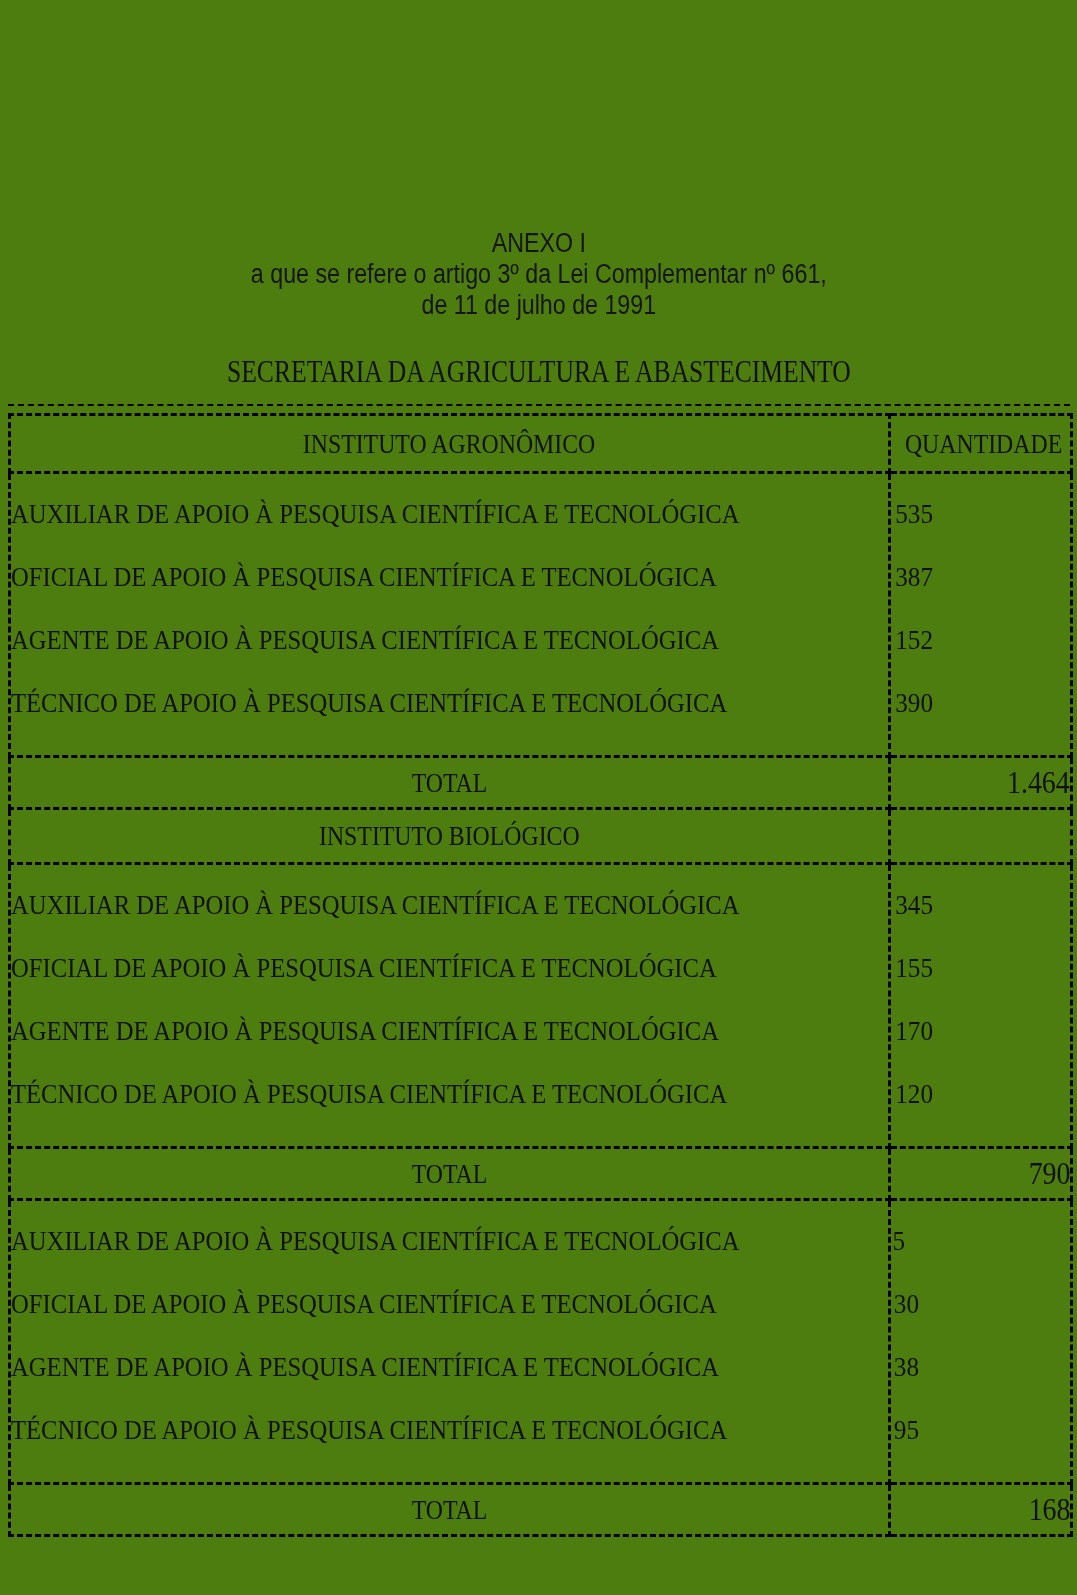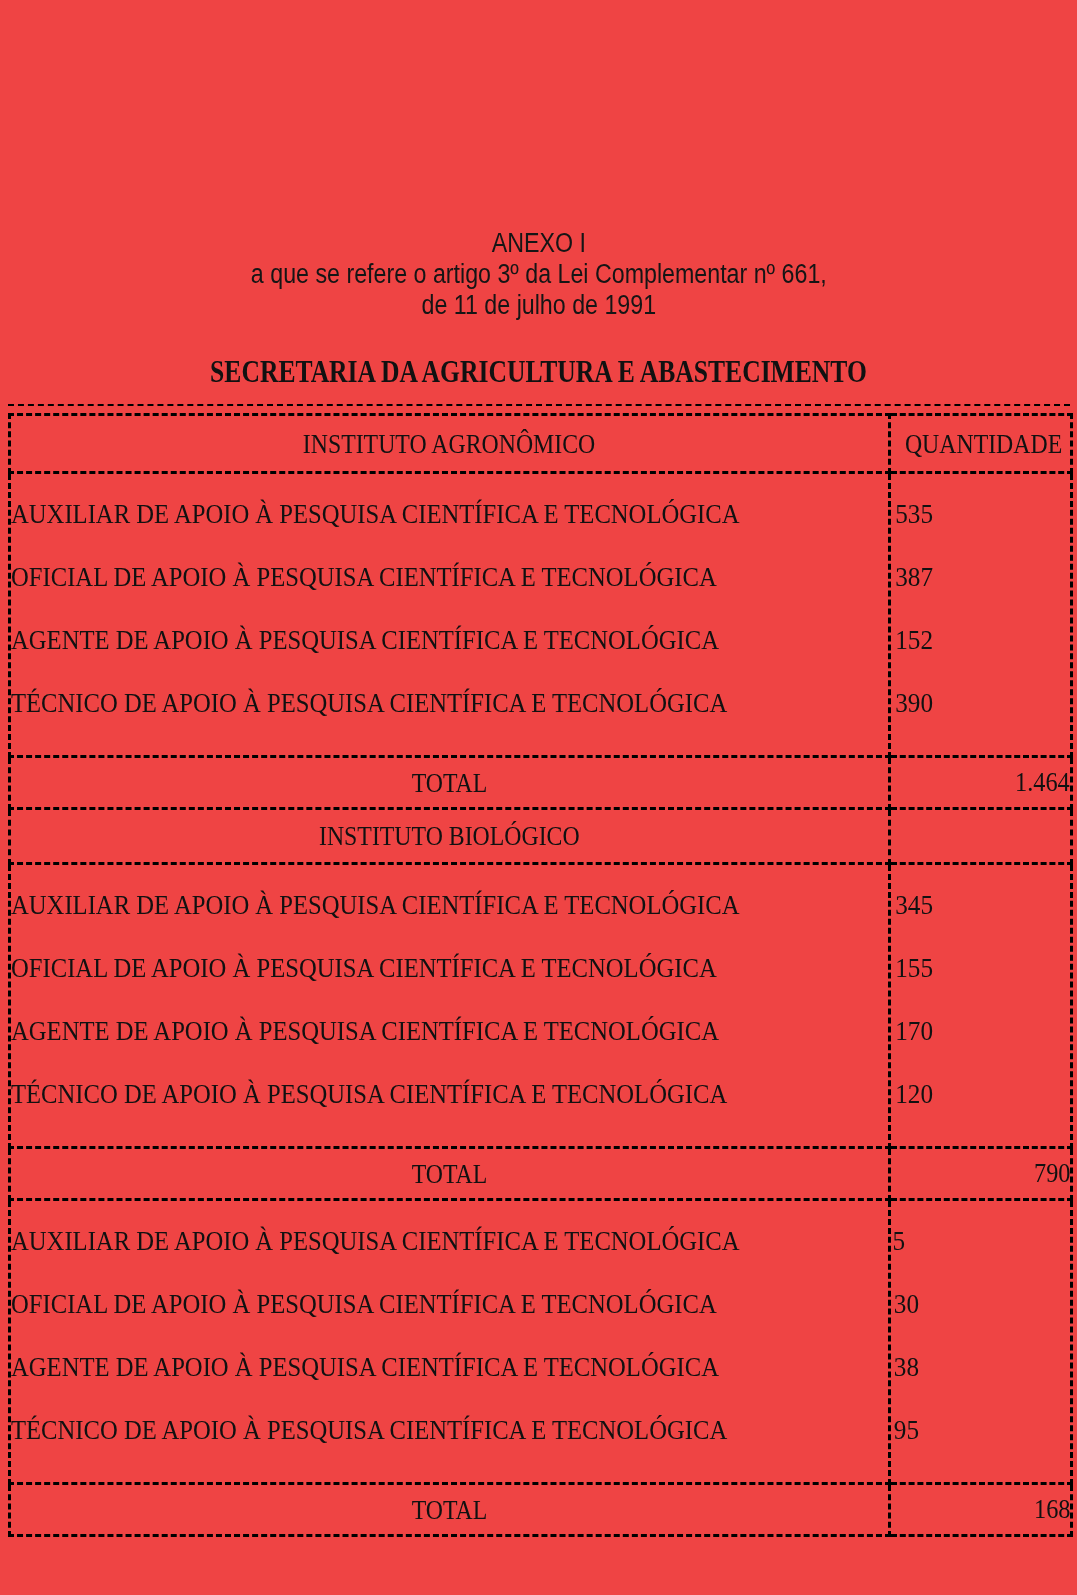--- a/index.html
+++ b/index.html
@@ -1,20 +1,20 @@
 <!DOCTYPE html>
 <html lang="pt"><head>
 <meta charset="utf-8">
 <style>
   html, body { margin: 0; padding: 0; background: #ffffff; }
   .page {
     position: relative;
     width: 1077px;
     height: 1595px;
-    background: #ef4444;
+    background: #4d7c0f;
     color: #000000;
     overflow: hidden;
     box-sizing: border-box;
     padding-top: 228px;
   }
   
   .heading {
     text-align: center;
     font-family: "Liberation Sans", sans-serif;
     font-size: 27px;
@@ -23,21 +23,20 @@
   }
   .heading-inner { display: inline-block; transform: scaleX(.86); transform-origin: 50% 0; }
   
   .subtitle {
     margin-top: 31px;
     text-align: center;
     font-family: "Liberation Serif", serif;
     font-size: 32px;
     line-height: 38px;
     color: #111111;
-    font-weight: bold;
   }
   
   .top-rule {
     height: 0;
     border-top: 2px dashed #000;
     margin: 14px 7px 0 8px;
   }
   
   table.staff {
     margin: 7px 21px 0 8px;
@@ -51,21 +50,21 @@
     font-family: "Liberation Serif", serif;
     color: #111111;
     overflow: hidden;
   }
   col.c1 { width: 880px; }
   col.c2 { width: 182px; }
   tr.row-header td { height: 55px; }
   tr.row-section td { height: 52px; }
   tr.row-total td { height: 49px; font-family: Liberation Serif, serif; }
   td.center { text-align: center; vertical-align: middle; font-size: 28px; }
-  td.numcell { text-align: right; vertical-align: middle; padding-right: 12px; font-size: 27px; }
+  td.numcell { text-align: right; vertical-align: middle; padding-right: 12px; font-size: 31px; }
   tr.row-block td { vertical-align: top; padding-top: 8px; padding-bottom: 21px; }
   td.block-left { padding-left: 13px; }
   .line { height: 63px; line-height: 63px; white-space: nowrap; font-size: 28px; }
   td.block-right .line { text-align: left; padding-right: 12px; }
   
   .sx   { display: inline-block; white-space: nowrap; }
   .sx-l { transform: scaleX(.88); transform-origin: 0 50%; }
   .sx-r { transform: scaleX(.90); transform-origin: 100% 50%; }
   .sx-c { transform: scaleX(.85); transform-origin: 50% 50%; }
   .sx-t { transform: scaleX(.80); transform-origin: 50% 50%; }

